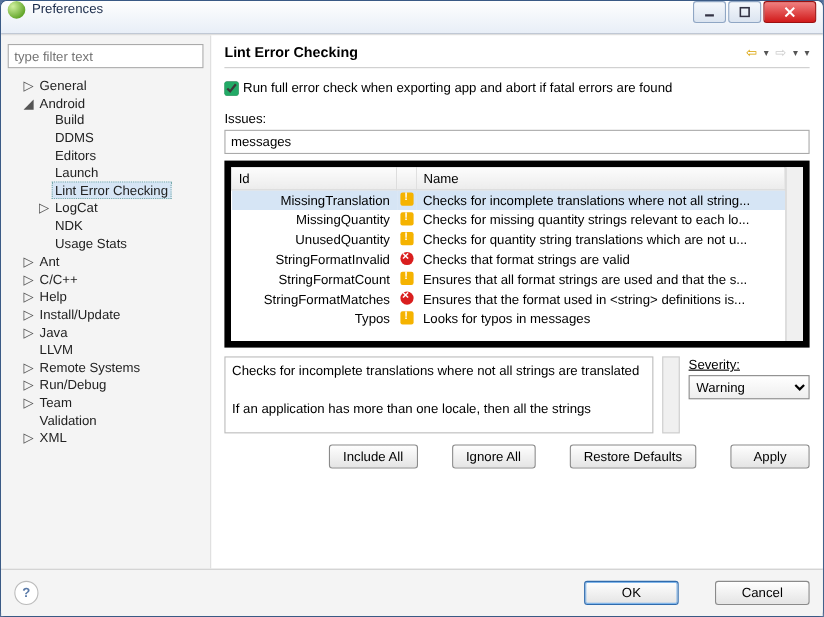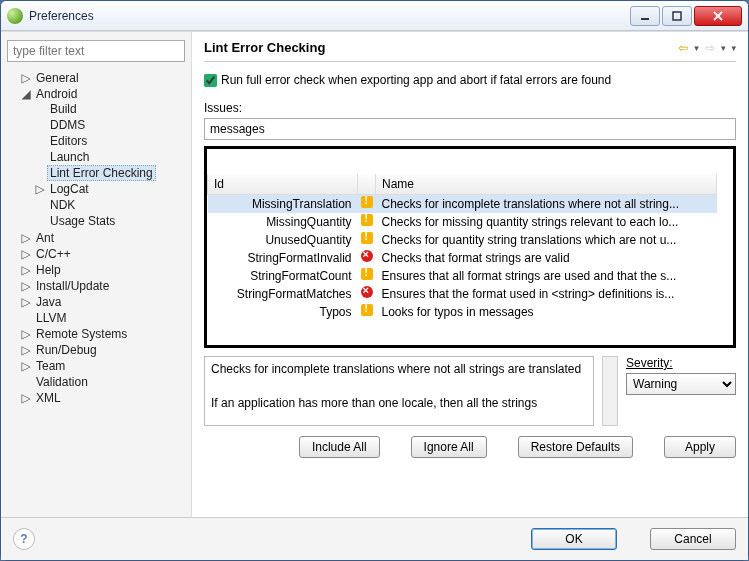--- a/index.html
+++ b/index.html
@@ -1,18 +1,18 @@
 <!DOCTYPE html>
 <html><head>
 <meta charset="utf-8">
 <style>
   * { box-sizing: border-box; margin: 0; padding: 0; font-family: "Tahoma", "Segoe UI", sans-serif; font-size: 12px; }
   body { background: #5b7aa8; padding: 0; width: 749px; height: 561px; overflow: hidden; }
   .window { width: 749px; height: 561px; background: #fff; border: 1px solid #3a5a85; border-radius: 6px; box-shadow: 0 2px 10px rgba(0,0,0,0.3); display: flex; flex-direction: column; }
-  .titlebar { height: 30px; background: linear-gradient(#fefefe,#e8eef7); border-bottom: 1px solid #c0c8d4; border-radius: 6px 6px 0 0; display: flex; align-items: center; padding: 0 6px; }
+  .titlebar { height: 30px; background: linear-gradient(#fefefe,#e8eef7); border-bottom: 1px solid #c0c8d4; border-radius: 6px 6px 0 0; display: flex; align-items: flex-start; padding: 0 6px; }
   .titlebar .appicon { width: 16px; height: 16px; border-radius: 50%; background: radial-gradient(circle at 30% 30%, #cff09e, #3b8b00); margin-right: 6px; }
   .titlebar .title { flex: 1; color: #1a2b4a; }
   .winbtns { display: flex; gap: 2px; }
   .winbtn { width: 30px; height: 20px; border-radius: 3px; display: flex; align-items: center; justify-content: center; border: 1px solid #8fa6c4; background: linear-gradient(#f5f8fc,#dbe4f0); }
   .winbtn.close { width: 48px; background: linear-gradient(#f08080,#d11a1a); border-color: #9c1010; color: #fff; }
   .winbtn svg { width: 10px; height: 10px; }
   .content { flex: 1; display: flex; background: #f4f4f4; border-top: 1px solid #ddd; overflow: hidden; }
   
   .side { width: 190px; padding: 8px 6px; overflow: auto; }
   .filter { width: 100%; padding: 3px 5px; border: 1px solid #aaa; background: #fff; margin-bottom: 8px; color: #0c4a6e; }
@@ -25,21 +25,21 @@
   
   .main { flex: 1; background: #fff; border-left: 1px solid #ddd; display: flex; flex-direction: column; padding: 8px 12px 10px 12px; overflow: hidden; }
   .main-header { display: flex; align-items: center; border-bottom: 1px solid #ccc; padding-bottom: 6px; margin-bottom: 8px; }
   .main-header h1 { font-size: 13px; font-weight: bold; flex: 1; }
   .navicons { display: flex; gap: 6px; align-items: center; color: #888; }
   .navicons .arrow { color: #d9a100; }
   .chk-row { display: flex; align-items: center; gap: 4px; margin: 3px 0; }
   .chk-row input { accent-color: #2a6; }
   .issues-label { margin-top: 11px; margin-bottom: 3px; }
   .issues-filter { width: 100%; padding: 3px 5px; border: 1px solid #aaa; background: #fff; margin-bottom: 6px; }
-  .table-wrap { border: 3px solid #000000; height: 202px; display: flex; align-items: center; }
+  .table-wrap { border: 6px solid #000000; height: 170px; display: flex; }
   .table-scroll { flex: 1; overflow-y: auto; overflow-x: hidden; }
   table.issues { width: 100%; border-collapse: collapse; table-layout: fixed; }
   table.issues th { background: linear-gradient(#fdfdfd,#ececec); border: 1px solid #ddd; border-top: none; text-align: left; padding: 3px 6px; font-weight: normal; position: sticky; top: 0; }
   table.issues td { padding: 2px 6px; border-bottom: 0; white-space: nowrap; overflow: hidden; text-overflow: ellipsis; }
   table.issues tr.sel td { background: #d6e5f5; }
   .col-id { width: 150px; text-align: right; }
   .col-icon { width: 18px; text-align: center; padding: 0 !important; }
   .sev-warn { display: inline-block; width: 12px; height: 12px; background: #f5b300; border-radius: 2px; position: relative; }
   .sev-warn::before { content: "!"; position: absolute; left: 4px; top: -1px; color: #fff; font-size: 10px; font-weight: bold; }
   .sev-err { display: inline-block; width: 12px; height: 12px; background: #d91e1e; border-radius: 50%; position: relative; }

